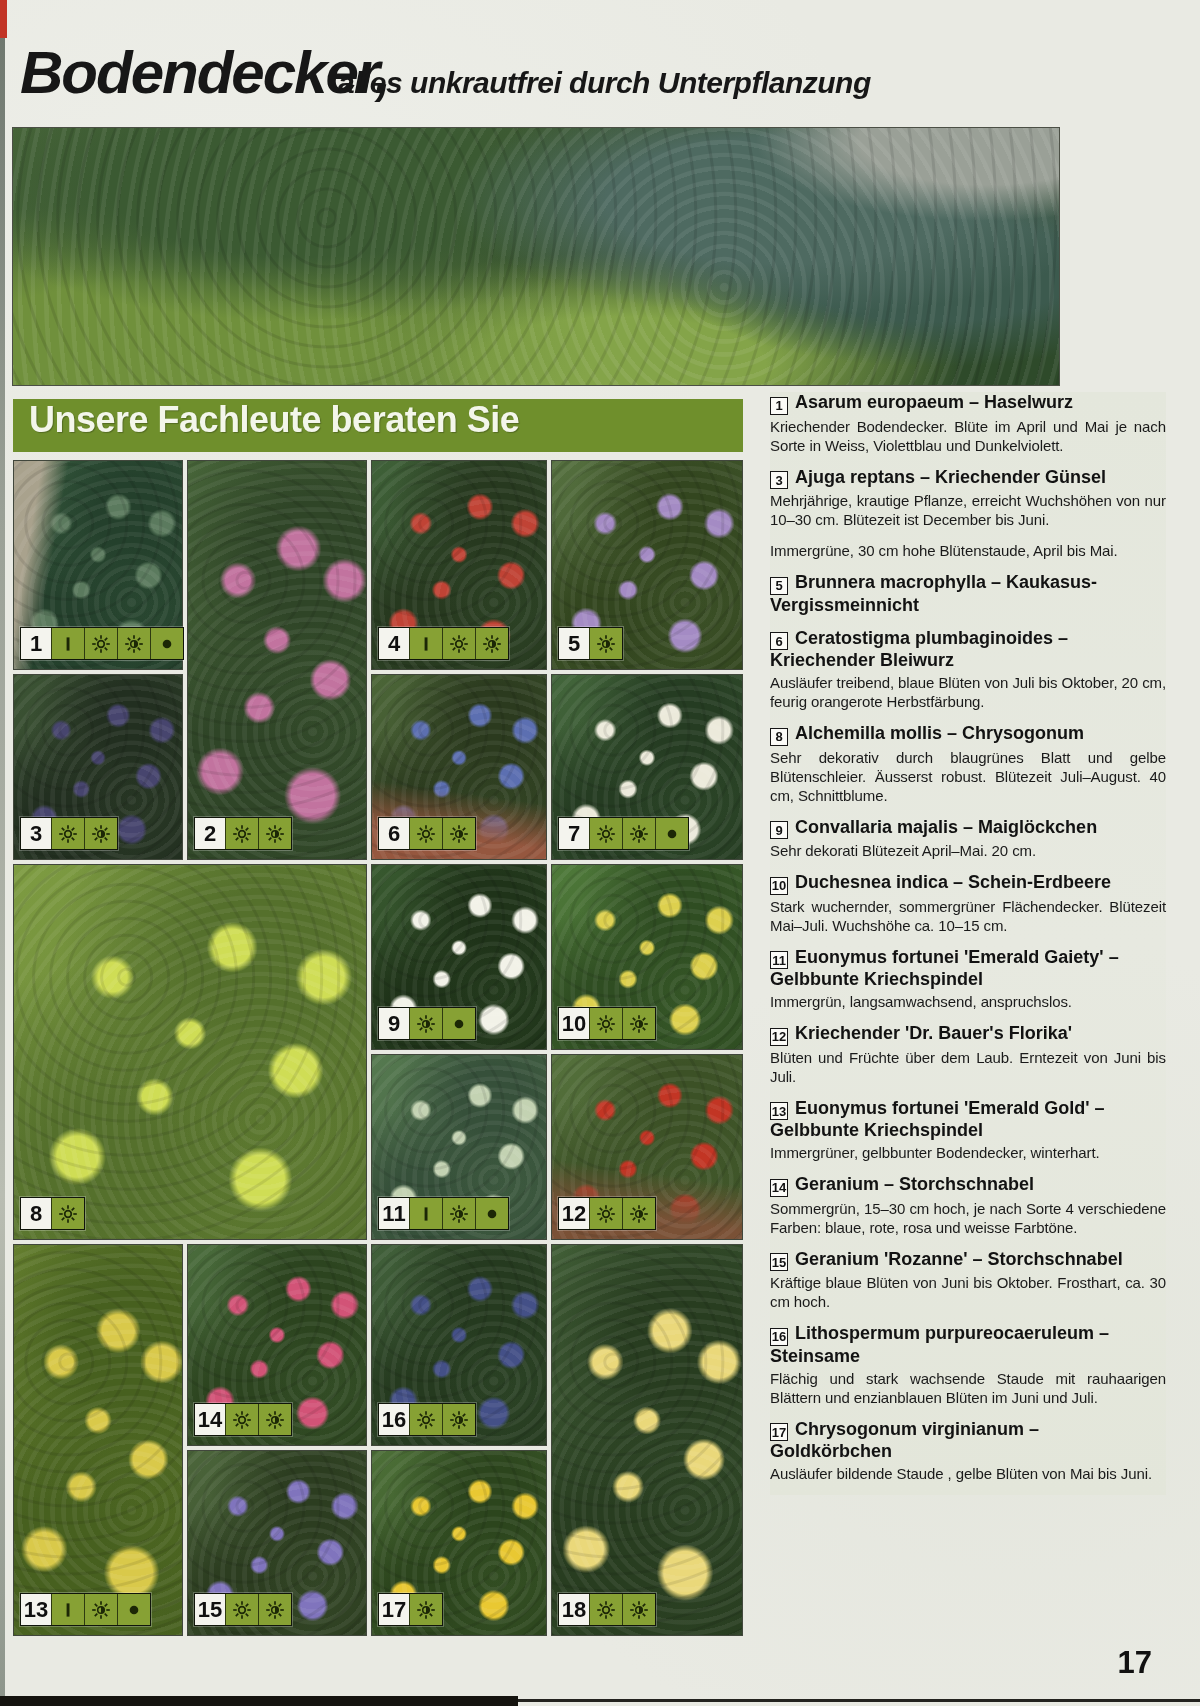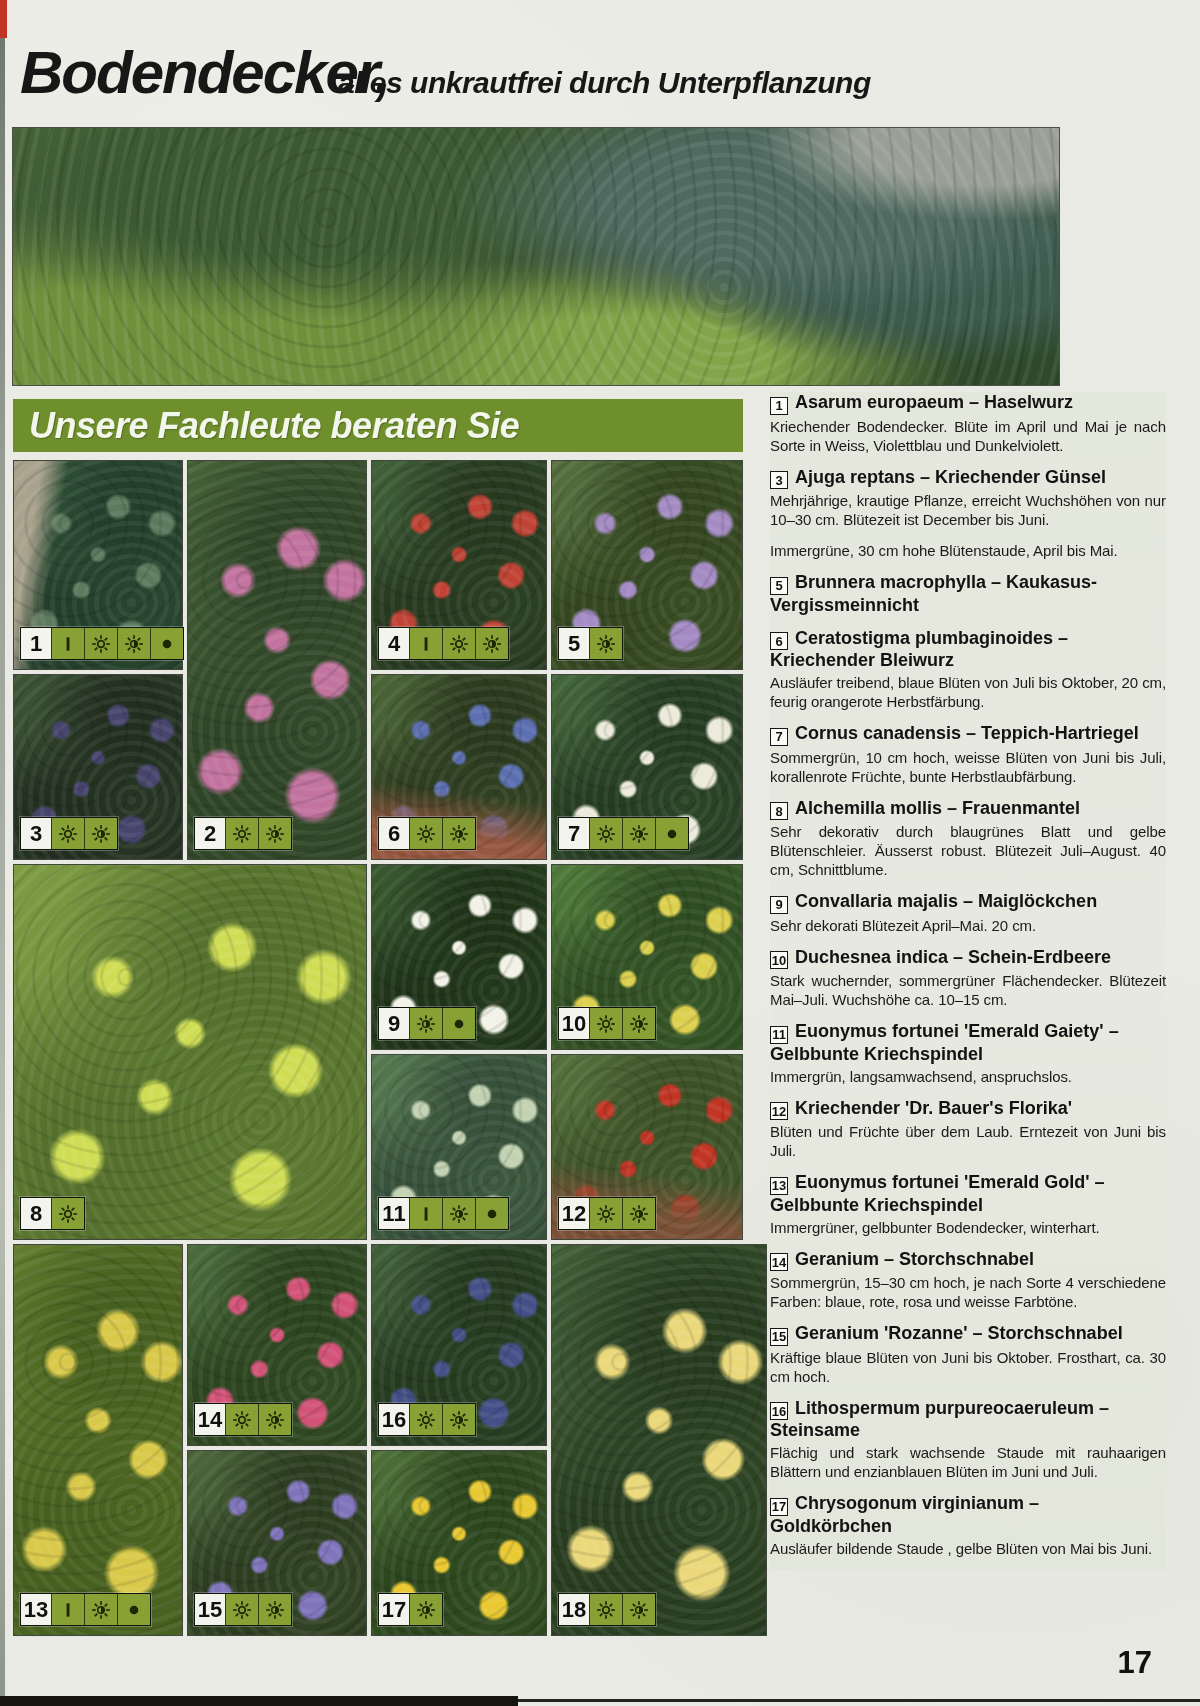--- a/index.html
+++ b/index.html
@@ -36,22 +36,22 @@
       radial-gradient(ellipse 520px 170px at 58% 92%, #84a449 0 28%, rgba(0,0,0,0) 66%),
       radial-gradient(ellipse 420px 160px at 97% 82%, #2e4a2a 0 38%, rgba(0,0,0,0) 75%),
       linear-gradient(135deg,#49673a,#2e4527);}
   .hero::after{content:"";position:absolute;inset:0;
     background:
       repeating-radial-gradient(circle at 30% 35%, rgba(0,0,0,0) 0 7px, rgba(0,0,0,.10) 8px 10px, rgba(0,0,0,0) 11px 20px),
       repeating-radial-gradient(circle at 68% 62%, rgba(255,255,255,.07) 0 4px, rgba(0,0,0,0) 5px 13px);}
 
   
   .banner{position:absolute;left:13px;top:399px;width:730px;height:53px;
-    display:flex;align-items:center;padding-left:16px;box-sizing:border-box;
-    text-shadow:1px 1px 1px rgba(0,0,0,.25);font-style:italic;}
+    display:flex;padding-left:16px;box-sizing:border-box;
+    text-shadow:1px 1px 1px rgba(0,0,0,.25);}
   .banner span{font-size:36px;font-weight:bold;letter-spacing:-0.5px;}
 
   
   .grid{position:absolute;left:13px;top:460px;width:730px;height:1180px;}
   .tile{position:absolute;margin:0;border:1px solid #41473c;box-sizing:border-box;
     background:#35502c;}
   .photo{position:absolute;inset:0;}
   .photo::after{content:"";position:absolute;inset:0;
     background:
       repeating-radial-gradient(circle at 32% 30%, rgba(0,0,0,0) 0 6px, rgba(0,0,0,.09) 7px 9px, rgba(0,0,0,0) 10px 17px),
@@ -630,21 +630,21 @@
               <line x1="6.3" y1="6.3" x2="3.8" y2="3.8" stroke="#1c2706" stroke-width="1.7"></line>
               <line x1="10.0" y1="4.7" x2="10.0" y2="1.2" stroke="#1c2706" stroke-width="1.7"></line>
               <line x1="13.7" y1="6.3" x2="16.2" y2="3.8" stroke="#1c2706" stroke-width="1.7"></line>
               <circle cx="10" cy="10" r="3.3" fill="none" stroke="#1c2706" stroke-width="1.5"></circle>
               <path d="M10 6.7 A3.3 3.3 0 0 1 10 13.3 Z" fill="#1c2706"></path>
             </svg>
           </span>
         </div>
   </figure>
 
-  <figure class="tile" style="left: 538px; top: 784px; width: 216px; height: 392px;">
+  <figure class="tile" style="left: 538px; top: 784px; width: 192px; height: 392px;">
     <div class="photo" style="background: radial-gradient(circle at 28% 30%, rgb(234, 216, 122) 0px, rgb(234, 216, 122) 4%, rgba(0, 0, 0, 0) 6%), radial-gradient(circle at 62% 22%, rgb(234, 216, 122) 0px, rgb(234, 216, 122) 5%, rgba(0, 0, 0, 0) 7%), radial-gradient(circle at 80% 55%, rgb(234, 216, 122) 0px, rgb(234, 216, 122) 6%, rgba(0, 0, 0, 0) 8%), radial-gradient(circle at 40% 62%, rgb(234, 216, 122) 0px, rgb(234, 216, 122) 4%, rgba(0, 0, 0, 0) 6%), radial-gradient(circle at 18% 78%, rgb(234, 216, 122) 0px, rgb(234, 216, 122) 5%, rgba(0, 0, 0, 0) 7%), radial-gradient(circle at 70% 84%, rgb(234, 216, 122) 0px, rgb(234, 216, 122) 6%, rgba(0, 0, 0, 0) 8%), radial-gradient(circle at 50% 45%, rgb(234, 216, 122) 0px, rgb(234, 216, 122) 4%, rgba(0, 0, 0, 0) 6%), radial-gradient(circle at 88% 30%, rgb(234, 216, 122) 0px, rgb(234, 216, 122) 5%, rgba(0, 0, 0, 0) 7%), radial-gradient(circle at 70% 25%, rgb(40, 61, 32) 0px, rgb(40, 61, 32) 18%, rgba(0, 0, 0, 0) 55%), radial-gradient(circle at 25% 80%, rgb(40, 61, 32) 0px, rgb(40, 61, 32) 15%, rgba(0, 0, 0, 0) 50%), linear-gradient(135deg, rgb(71, 102, 60), rgb(40, 61, 32));"></div>
     <div class="badge">
       <span class="badge-num">18</span>
     <span class="badge-ic" style="background: rgb(135, 161, 52);">
             <svg width="20" height="20" viewBox="0 0 20 20">
               <line x1="15.3" y1="10.0" x2="18.8" y2="10.0" stroke="#1c2706" stroke-width="1.7"></line>
               <line x1="13.7" y1="13.7" x2="16.2" y2="16.2" stroke="#1c2706" stroke-width="1.7"></line>
               <line x1="10.0" y1="15.3" x2="10.0" y2="18.8" stroke="#1c2706" stroke-width="1.7"></line>
               <line x1="6.3" y1="13.7" x2="3.8" y2="16.2" stroke="#1c2706" stroke-width="1.7"></line>
               <line x1="4.7" y1="10.0" x2="1.2" y2="10.0" stroke="#1c2706" stroke-width="1.7"></line>
@@ -690,27 +690,23 @@
 
   <div class="entry">
     <h3><span class="numbox">5</span><span class="entry-name">Brunnera macrophylla – Kaukasus-Vergissmeinnicht</span></h3>
   </div>
 
   <div class="entry">
     <h3><span class="numbox">6</span><span class="entry-name">Ceratostigma plumbaginoides – Kriechender Bleiwurz</span></h3>
     <p class="entry-desc">Ausläufer treibend, blaue Blüten von Juli bis Oktober, 20 cm, feurig orangerote Herbstfärbung.</p>
   </div>
 
-  <div class="entry">
-    <h3><span class="numbox">7</span><span class="entry-name">Cornus canadensis – Teppich-Hartriegel</span></h3>
-    <p class="entry-desc">Sommergrün, 10 cm hoch, weisse Blüten von Juni bis Juli, korallenrote Früchte, bunte Herbstlaubfärbung.</p>
-  </div>
-
-  <div class="entry">
-    <h3><span class="numbox">8</span><span class="entry-name">Alchemilla mollis – Frauenmantel</span></h3>
+
+  <div class="entry">
+    <h3><span class="numbox">8</span><span class="entry-name">Alchemilla mollis – Chrysogonum</span></h3>
     <p class="entry-desc">Sehr dekorativ durch blaugrünes Blatt und gelbe Blütenschleier. Äusserst robust. Blütezeit Juli–August. 40 cm, Schnittblume.</p>
   </div>
 
   <div class="entry">
     <h3><span class="numbox">9</span><span class="entry-name">Convallaria majalis – Maiglöckchen</span></h3>
     <p class="entry-desc">Sehr dekorati Blütezeit April–Mai. 20 cm.</p>
   </div>
 
   <div class="entry">
     <h3><span class="numbox">10</span><span class="entry-name">Duchesnea indica – Schein-Erdbeere</span></h3>

